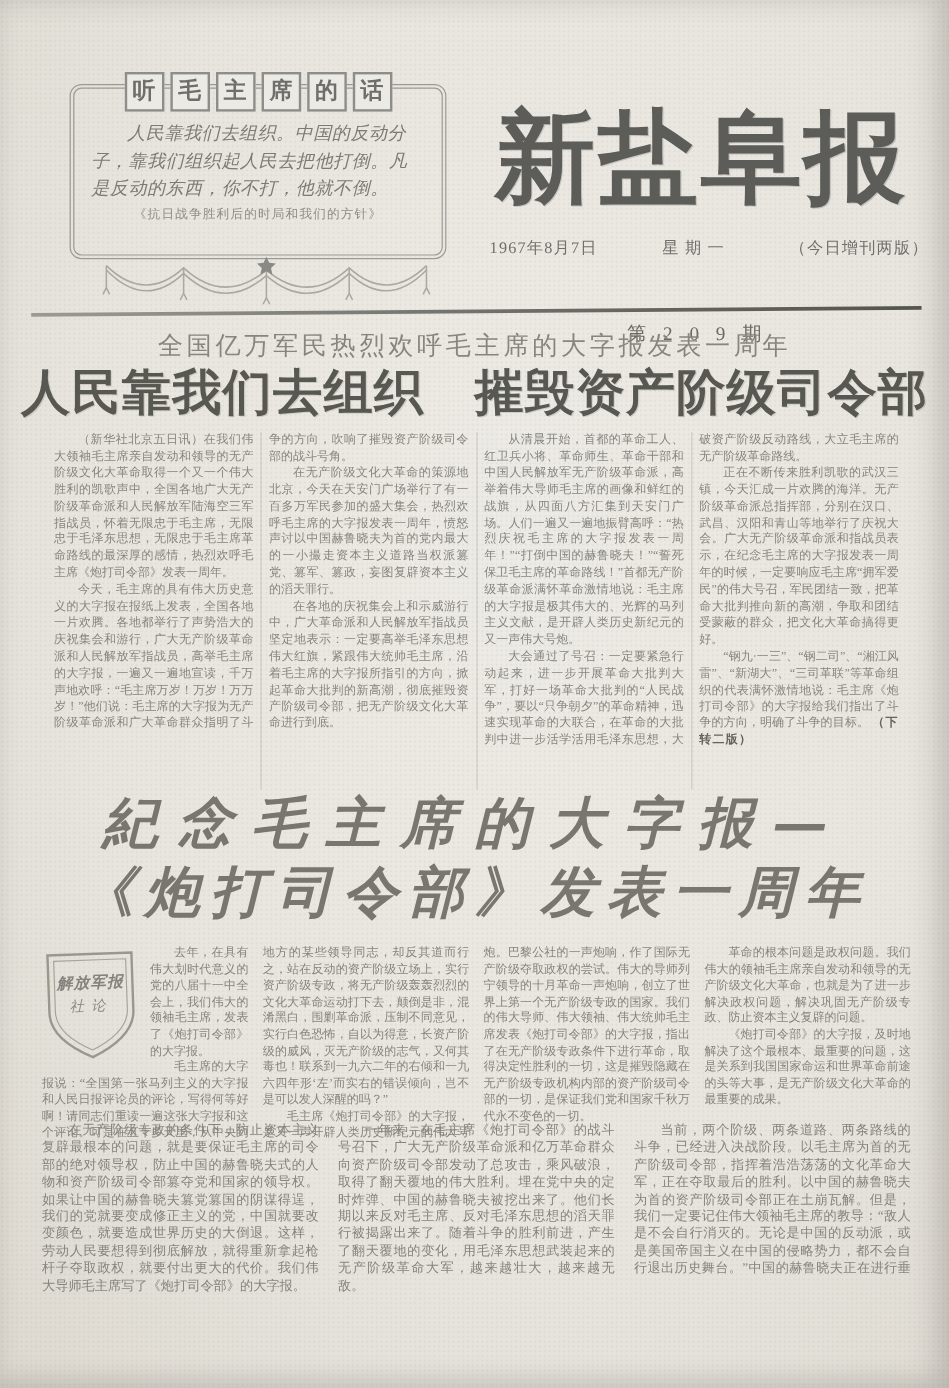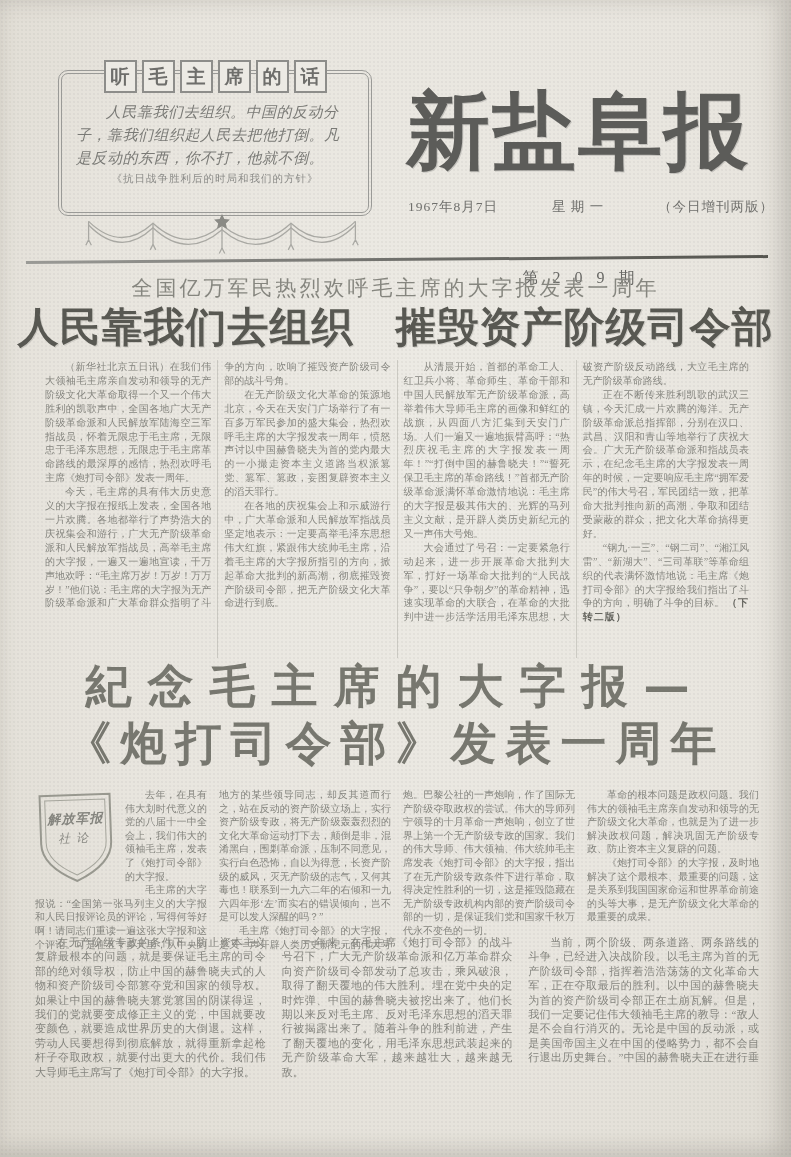--- a/index.html
+++ b/index.html
@@ -20,21 +20,21 @@
     border:4px double #9a9a97;border-radius:10px;padding:4px 10px 2px 10px;box-sizing:border-box;}
   .quote-head{display:flex;justify-content:center;gap:5px;margin-top:-18px;}
   .quote-head span{display:inline-block;width:29px;height:29px;line-height:29px;text-align:center;
     border:2px solid #8d8d8a;background:#eceae4;font-size:19px;font-weight:bold;color:#6e6e6b;}
   .quote-body{margin:8px 4px 0 4px;font-size:15px;line-height:23px;color:#7a7a76;
     text-indent:2em;font-style:italic;letter-spacing:.5px;}
   .quote-attr{margin-top:2px;text-align:center;font-size:10.5px;color:#8b8b88;letter-spacing:1px;}
   .garland{position:absolute;left:84px;top:214px;}
   
   .masthead-title{position:absolute;left:406px;top:72px;width:356px;height:120px;
-    font-size:84px;line-height:118px;font-weight:900;color:#5c5c59;
+    font-size:84px;line-height:118px;font-weight:900;color:#5c5c59;text-align:center;
     letter-spacing:2px;font-family:"DejaVu Serif","Liberation Serif",serif;
     text-shadow:1px 1px 0 rgba(90,90,90,.25);}
   .dateline{position:absolute;left:408px;top:198px;width:366px;display:flex;
     justify-content:space-between;font-size:13.5px;color:#6f6f6c;letter-spacing:1px;}
   .issue{position:absolute;left:398px;top:236px;width:366px;text-align:center;
     font-size:16px;letter-spacing:5px;color:#686865;margin-top:32px;}
   .rule-top{position:absolute;left:26px;top:258px;width:742px;height:3px;
     background:linear-gradient(to right,#9a9a96,#6c6c68 55%,#55554f);transform:rotate(-.45deg);}
   
   .kicker{position:absolute;left:0;top:274px;width:100%;text-align:center;
@@ -42,21 +42,21 @@
   .headline1{position:absolute;left:0;top:300px;width:100%;text-align:center;
     font-size:41px;font-weight:800;letter-spacing:1px;color:#585852;
     text-shadow:1px 1px 0 rgba(100,100,95,.2);}
   .a1-body{position:absolute;left:45px;top:360px;width:704px;height:298px;
     column-count:4;column-gap:13px;column-rule:1px solid rgba(150,148,140,.35);
     font-size:10px;line-height:13.9px;text-align:justify;color:#85857f;overflow:hidden;}
   .a1-body p, .a2-band p{margin:0;text-indent:2em;}
   .cont{font-weight:bold;color:#63635d;letter-spacing:1px;}
   
   .headline2{position:absolute;left:0;top:658px;width:100%;text-align:center;color:#77776f;
-    font-family:"DejaVu Serif","Liberation Serif",serif;}
+    font-family:"DejaVu Serif","Liberation Serif",serif;font-style:italic;}
   .headline2 .l1{font-size:46px;font-weight:700;letter-spacing:16px;line-height:56px;}
   .headline2 .l2{font-size:46px;font-weight:700;letter-spacing:9px;line-height:58px;}
   .a2-band{position:absolute;left:35px;width:724px;text-align:justify;color:#84847e;overflow:hidden;}
   .a2-band.bandA{top:788px;height:198px;column-count:4;column-gap:12px;
     font-size:10px;line-height:13.6px;}
   .a2-band.bandB{top:935px;height:148px;column-count:3;column-gap:16px;
     font-size:11px;line-height:14.4px;}
   
   .seal{float:left;width:82px;height:96px;margin:2px 8px 4px 0;position:relative;
     transform:rotate(-2deg);}

